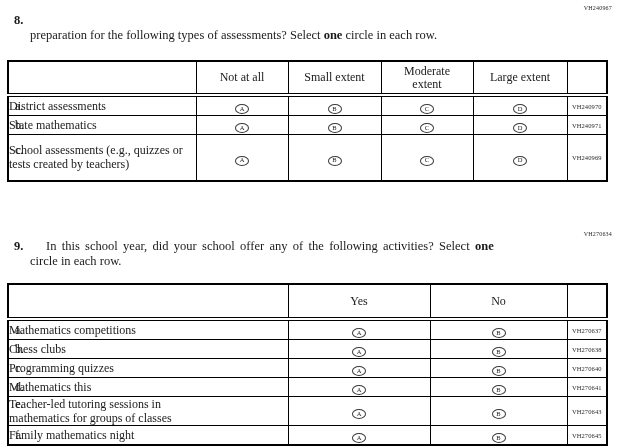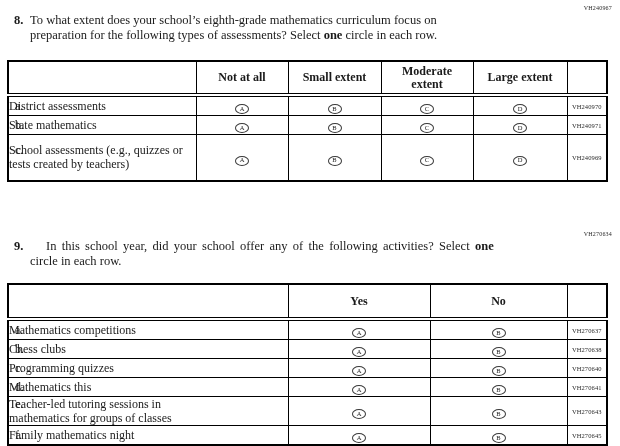--- a/index.html
+++ b/index.html
@@ -50,21 +50,21 @@
     background: #fff;
   }
   table.qtable th, table.qtable td {
     border: 1px solid #000;
     padding: 0;
     overflow: hidden;
   }
   table.qtable thead th {
     border-bottom: 4px double #000;
     font-size: 12px;
-    font-weight: bold;
+    font-weight: normal;
     text-align: center;
     vertical-align: middle;
     line-height: 13px;
   }
   .hwrap { display: inline-block; max-width: 72px; }
   td.labelcell {
     position: relative;
     vertical-align: middle;
     font-size: 12px;
     line-height: 14px;
@@ -113,21 +113,21 @@
 </head>
 <body>
 
 <div class="page">
 
   <div id="q8-code" class="ref-code">VH240967</div>
 
   <div id="q8-question" class="question">
     <span class="qnum">8.</span>
     <div class="qtext">
-      <span>To what extent does your school’s eighth-grade mathematics curriculum focus on</span><br>
+      <br>
       <span>preparation for the following types of assessments? Select </span><span class="bold">one</span><span> circle in each row.</span>
     </div>
   </div>
 
   <table id="q8-table" class="qtable">
     <colgroup>
       <col style="width:188px">
         <col style="width:92px">
         <col style="width:93px">
         <col style="width:92px">

